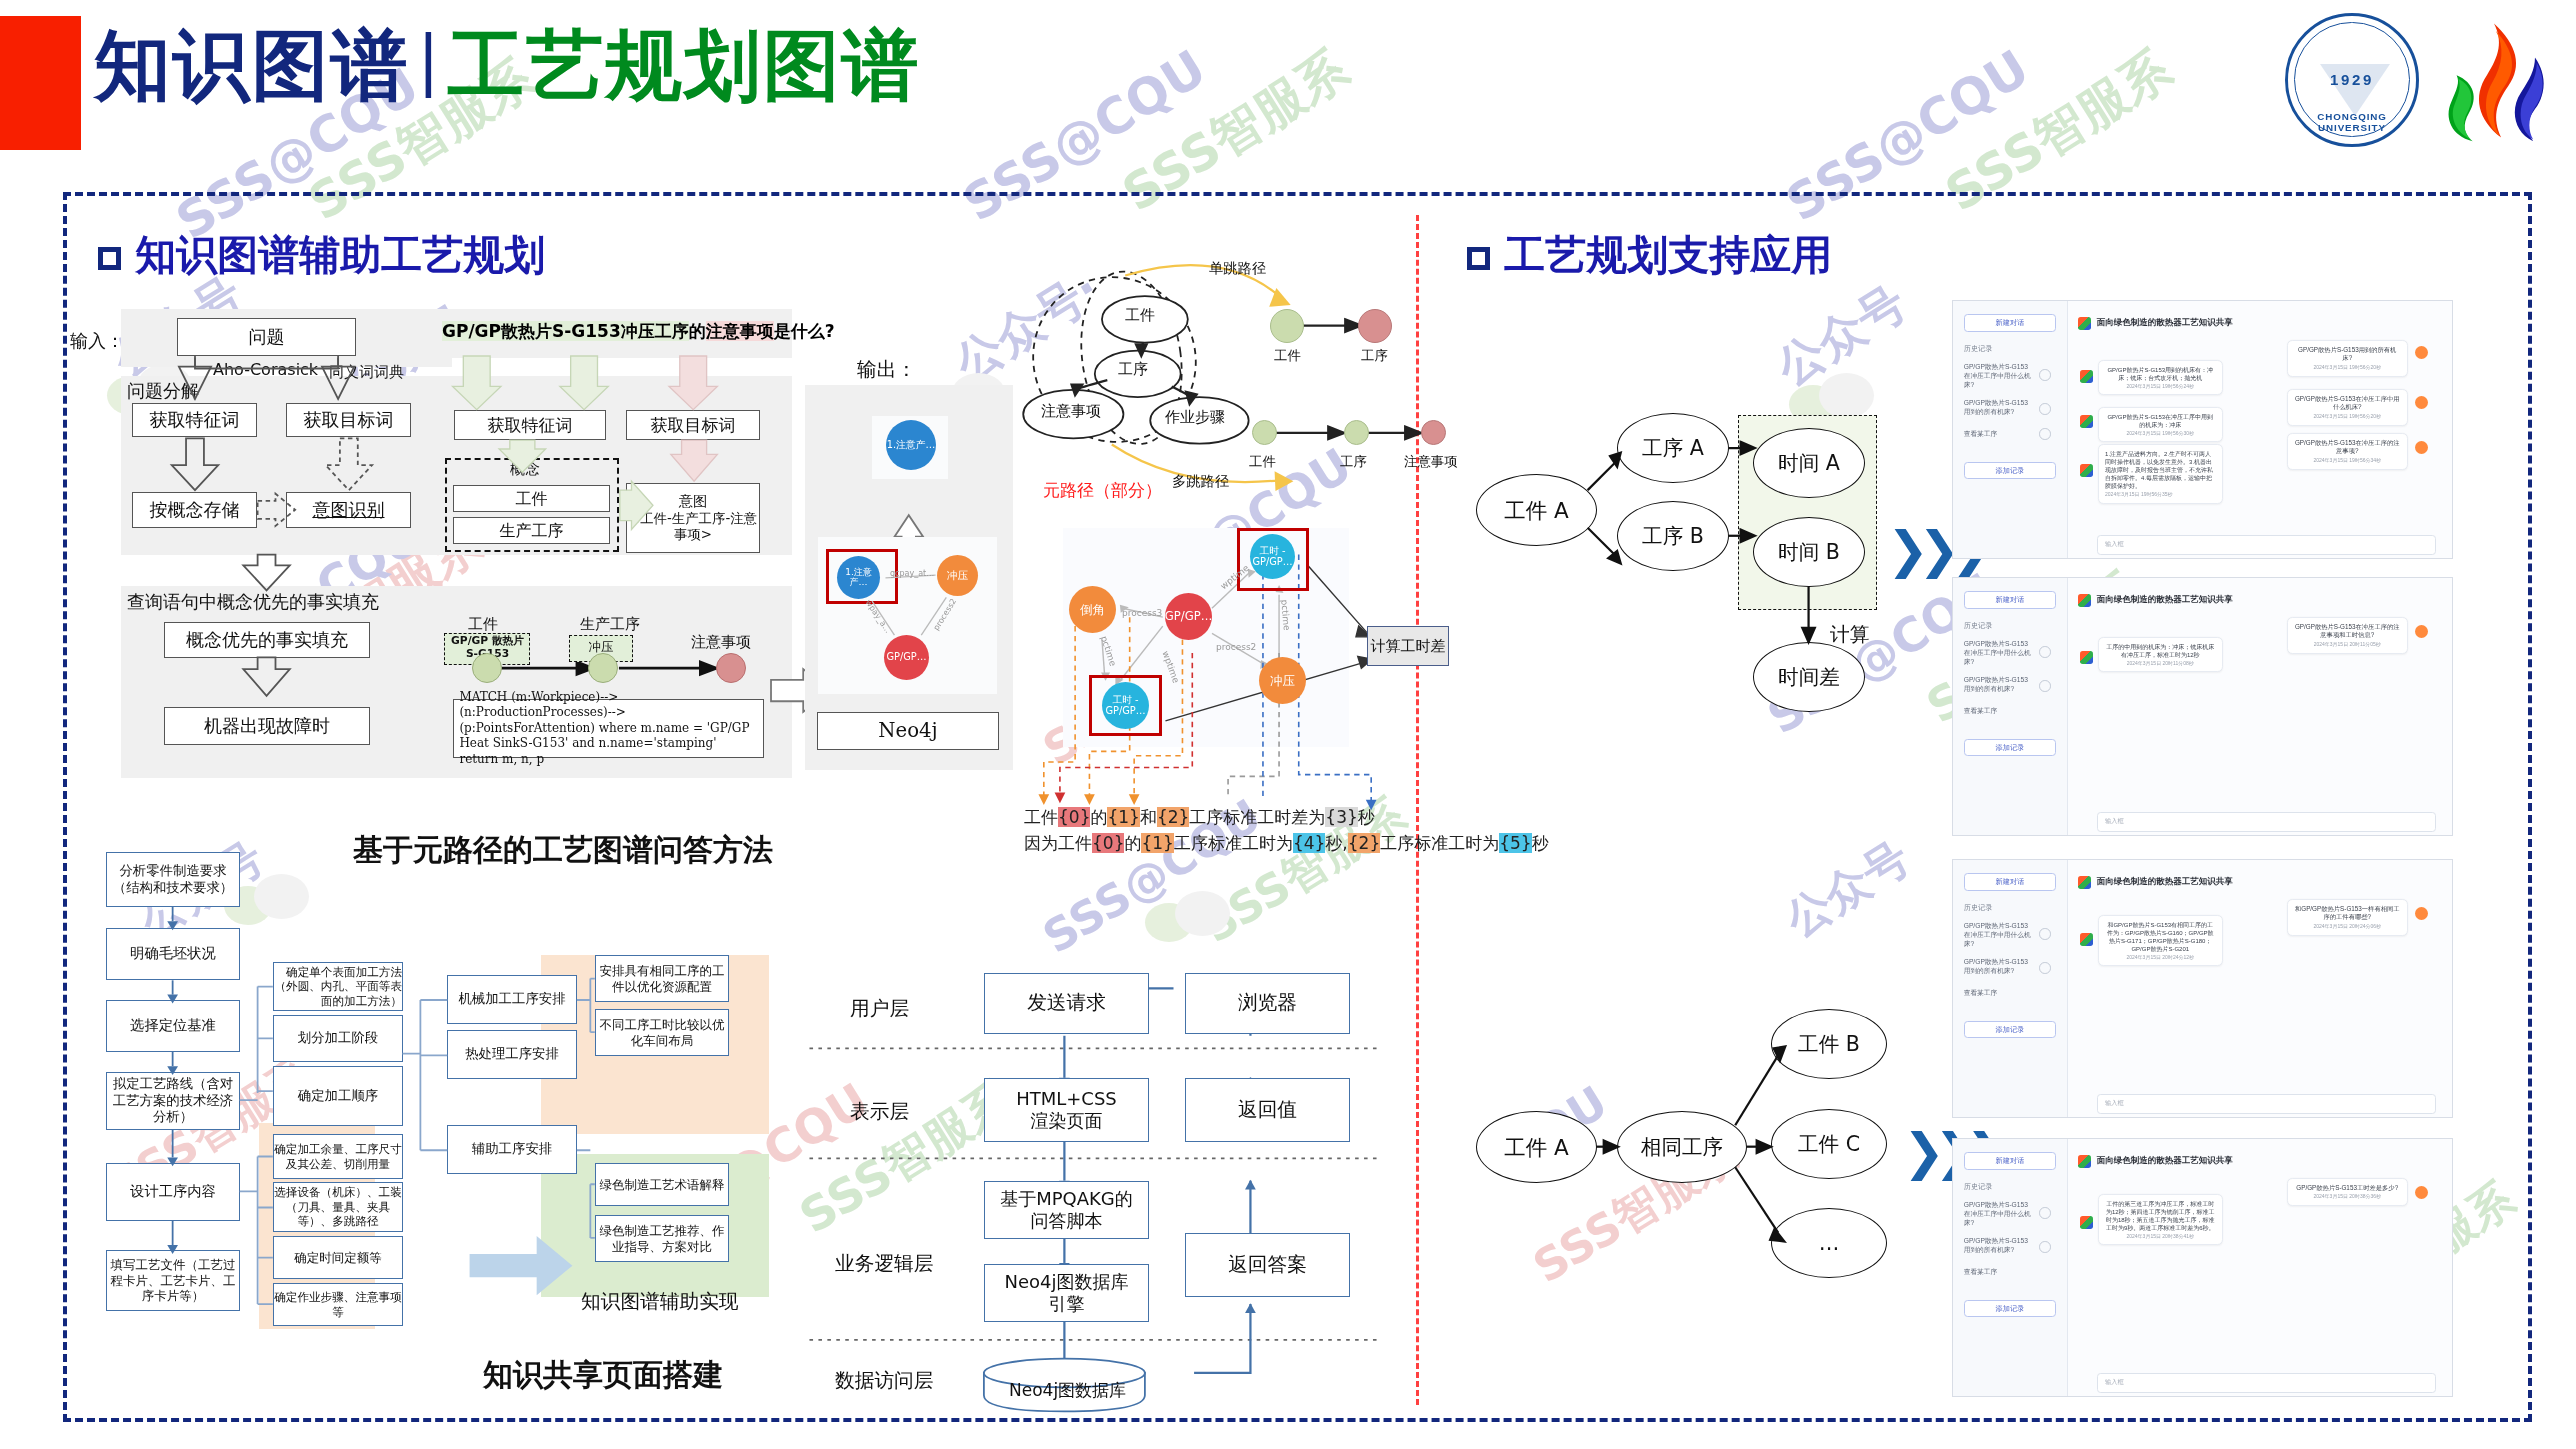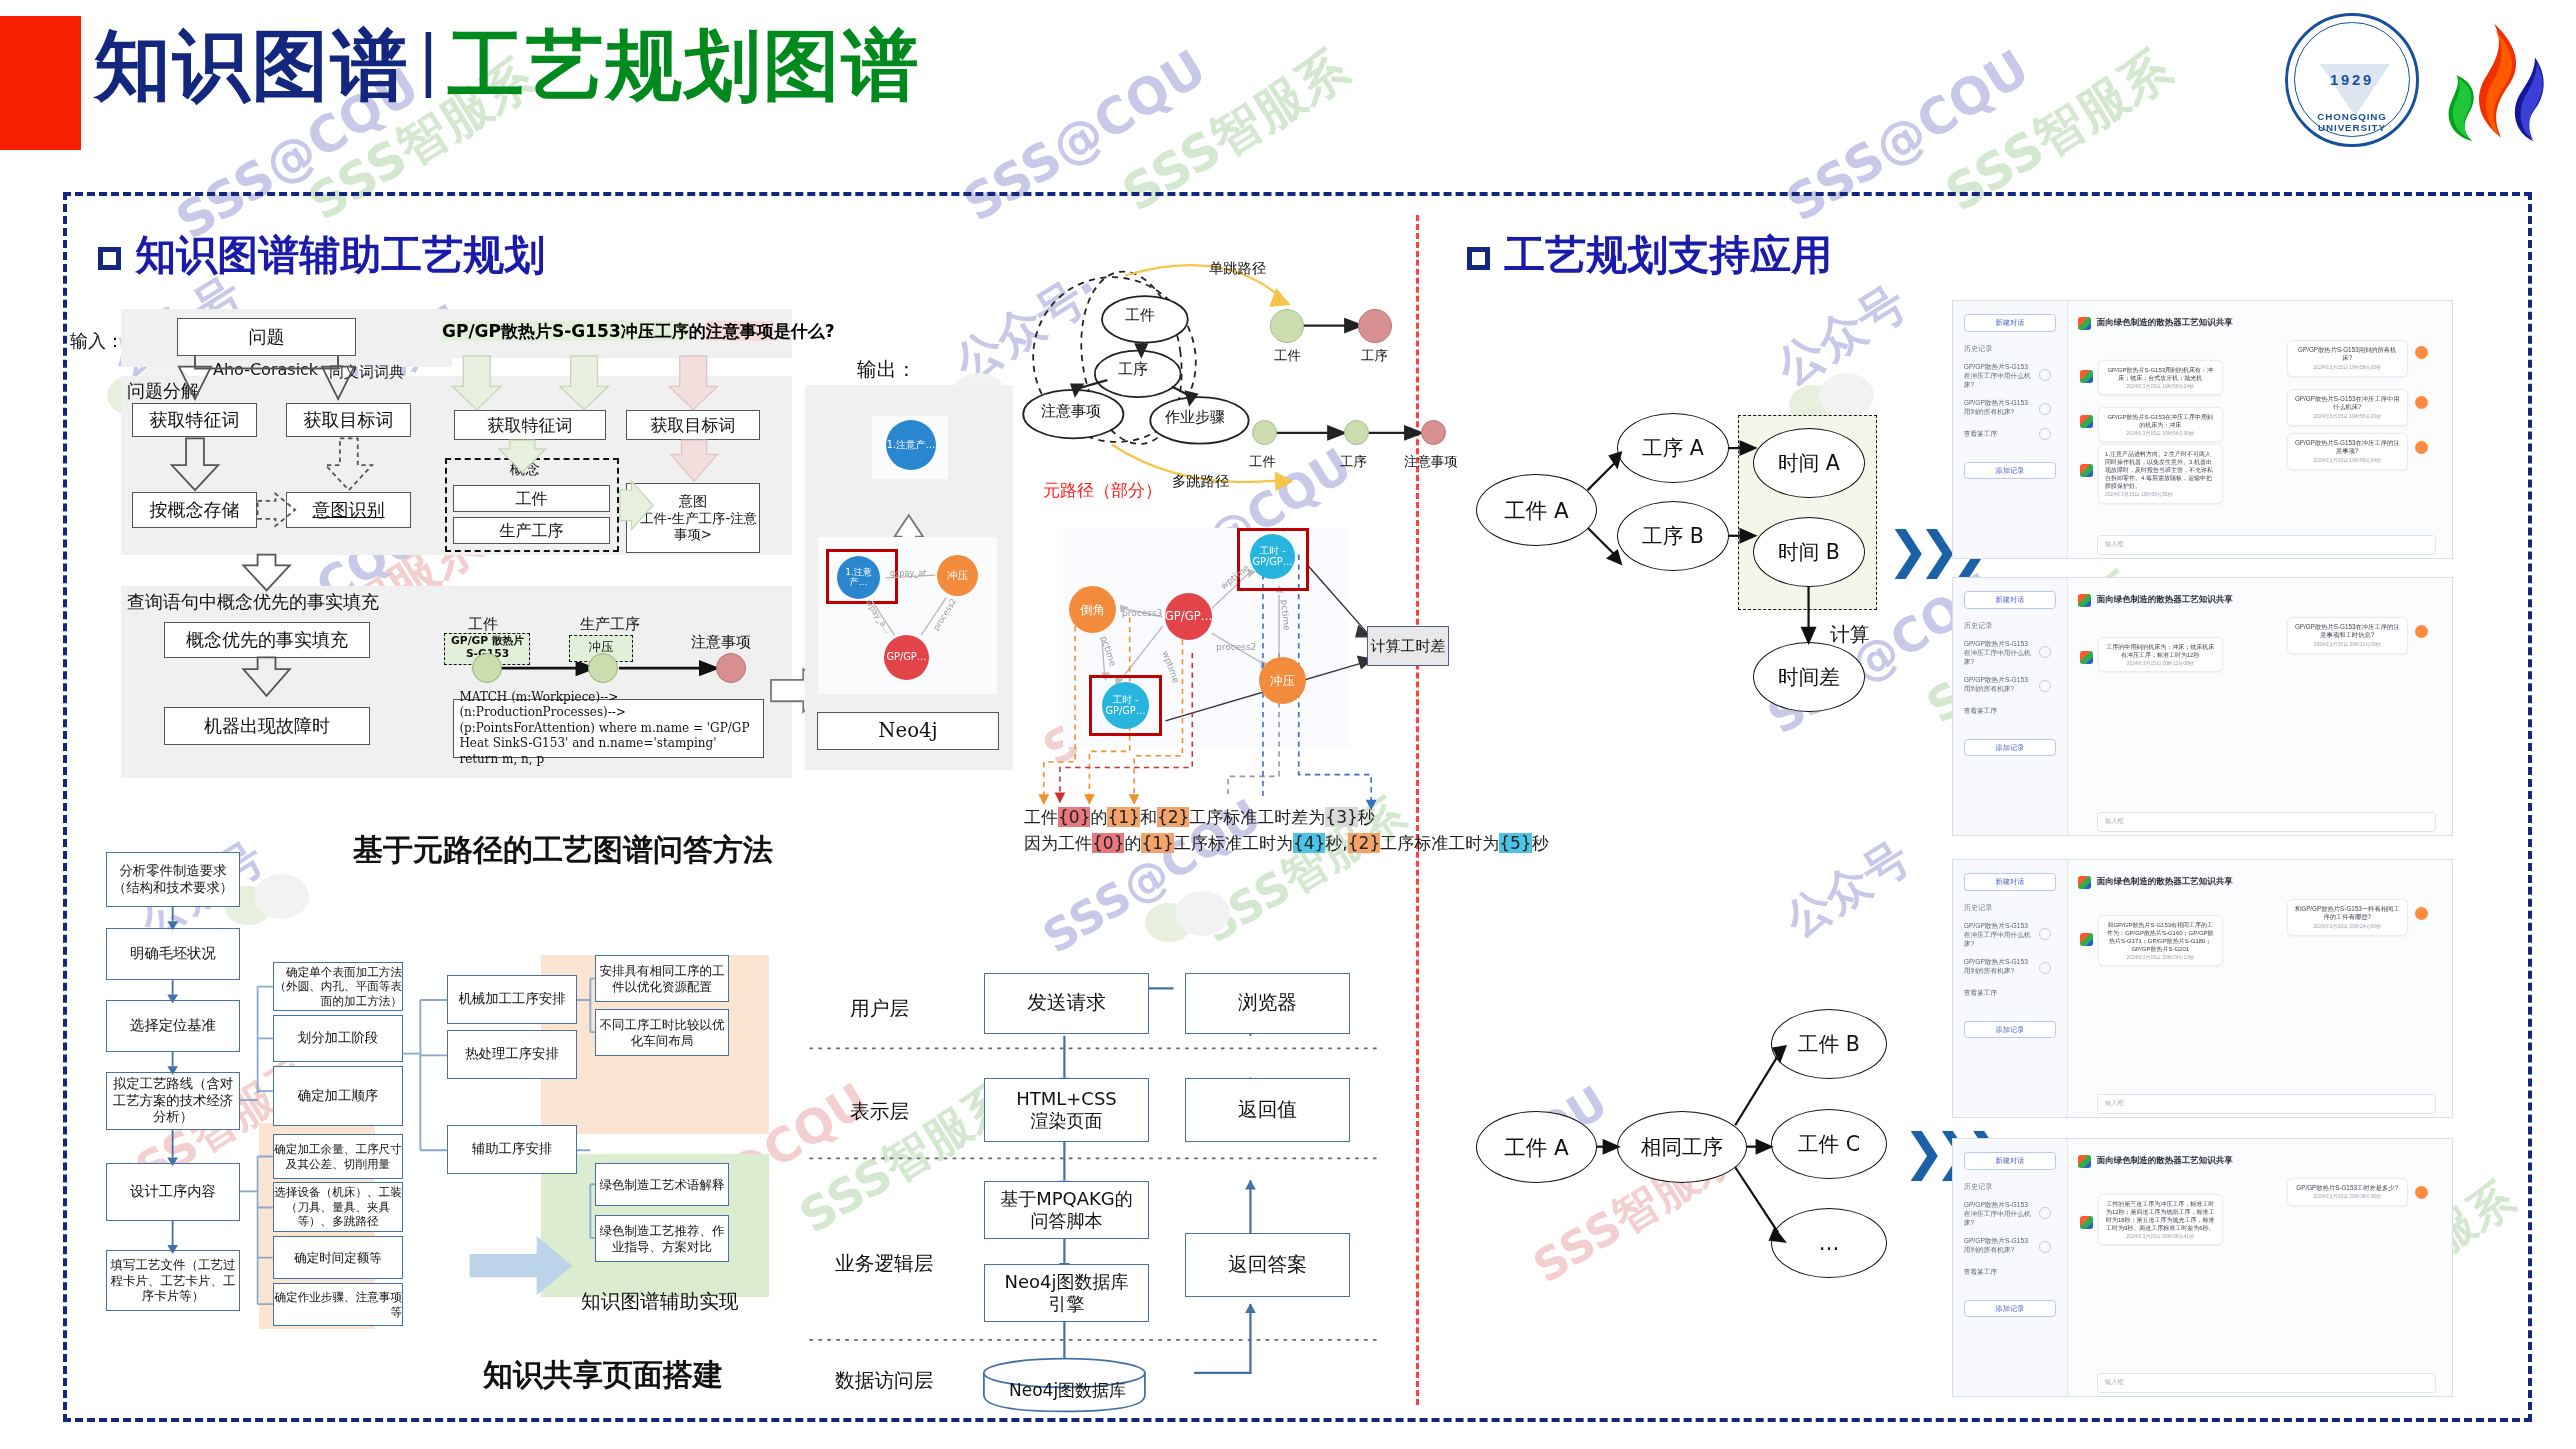--- a/index.html
+++ b/index.html
@@ -454,21 +454,21 @@
     <div class="bbox" style="left:106px;top:1163px;width:134px;height:58px;font-size:14.3px;">设计工序内容</div>
     <div class="bbox" style="left:106px;top:1250px;width:134px;height:61px;font-size:12.5px;">填写工艺文件（工艺过程卡片、工艺卡片、工序卡片等）</div>
 
     <div class="bbox" style="left:273px;top:962px;width:130px;height:49px;font-size:11.6px;text-align:right;">确定单个表面加工方法（外圆、内孔、平面等表面的加工方法）</div>
     <div class="bbox" style="left:273px;top:1015px;width:130px;height:47px;font-size:13.4px;">划分加工阶段</div>
     <div class="bbox" style="left:273px;top:1066px;width:130px;height:60px;font-size:13.4px;">确定加工顺序</div>
 
     <div class="bbox" style="left:273px;top:1134px;width:130px;height:45px;font-size:11.6px;">确定加工余量、工序尺寸及其公差、切削用量</div>
     <div class="bbox" style="left:273px;top:1182px;width:130px;height:50px;font-size:11.6px;">选择设备（机床）、工装（刀具、量具、夹具等）、多跳路径</div>
     <div class="bbox" style="left:273px;top:1236px;width:130px;height:43px;font-size:12.5px;">确定时间定额等</div>
-    <div class="bbox" style="left:273px;top:1283px;width:130px;height:43px;font-size:11.6px;text-align:right;">确定作业步骤、注意事项等</div>
+    <div class="bbox" style="left:273px;top:1283px;width:130px;height:43px;font-size:11.6px;">确定作业步骤、注意事项等</div>
 
     <div class="bbox" style="left:447px;top:975px;width:130px;height:49px;font-size:13.4px;">机械加工工序安排</div>
     <div class="bbox" style="left:447px;top:1030px;width:130px;height:49px;font-size:13.4px;">热处理工序安排</div>
     <div class="bbox" style="left:447px;top:1125px;width:130px;height:49px;font-size:13.4px;">辅助工序安排</div>
 
     <div class="bbox" style="left:595px;top:955px;width:134px;height:47px;font-size:12.5px;">安排具有相同工序的工件以优化资源配置</div>
     <div class="bbox" style="left:595px;top:1009px;width:134px;height:47px;font-size:12.5px;">不同工序工时比较以优化车间布局</div>
     <div class="bbox" style="left:595px;top:1163px;width:134px;height:43px;font-size:12.5px;">绿色制造工艺术语解释</div>
     <div class="bbox" style="left:595px;top:1215px;width:134px;height:47px;font-size:12.5px;">绿色制造工艺推荐、作业指导、方案对比</div>
 

